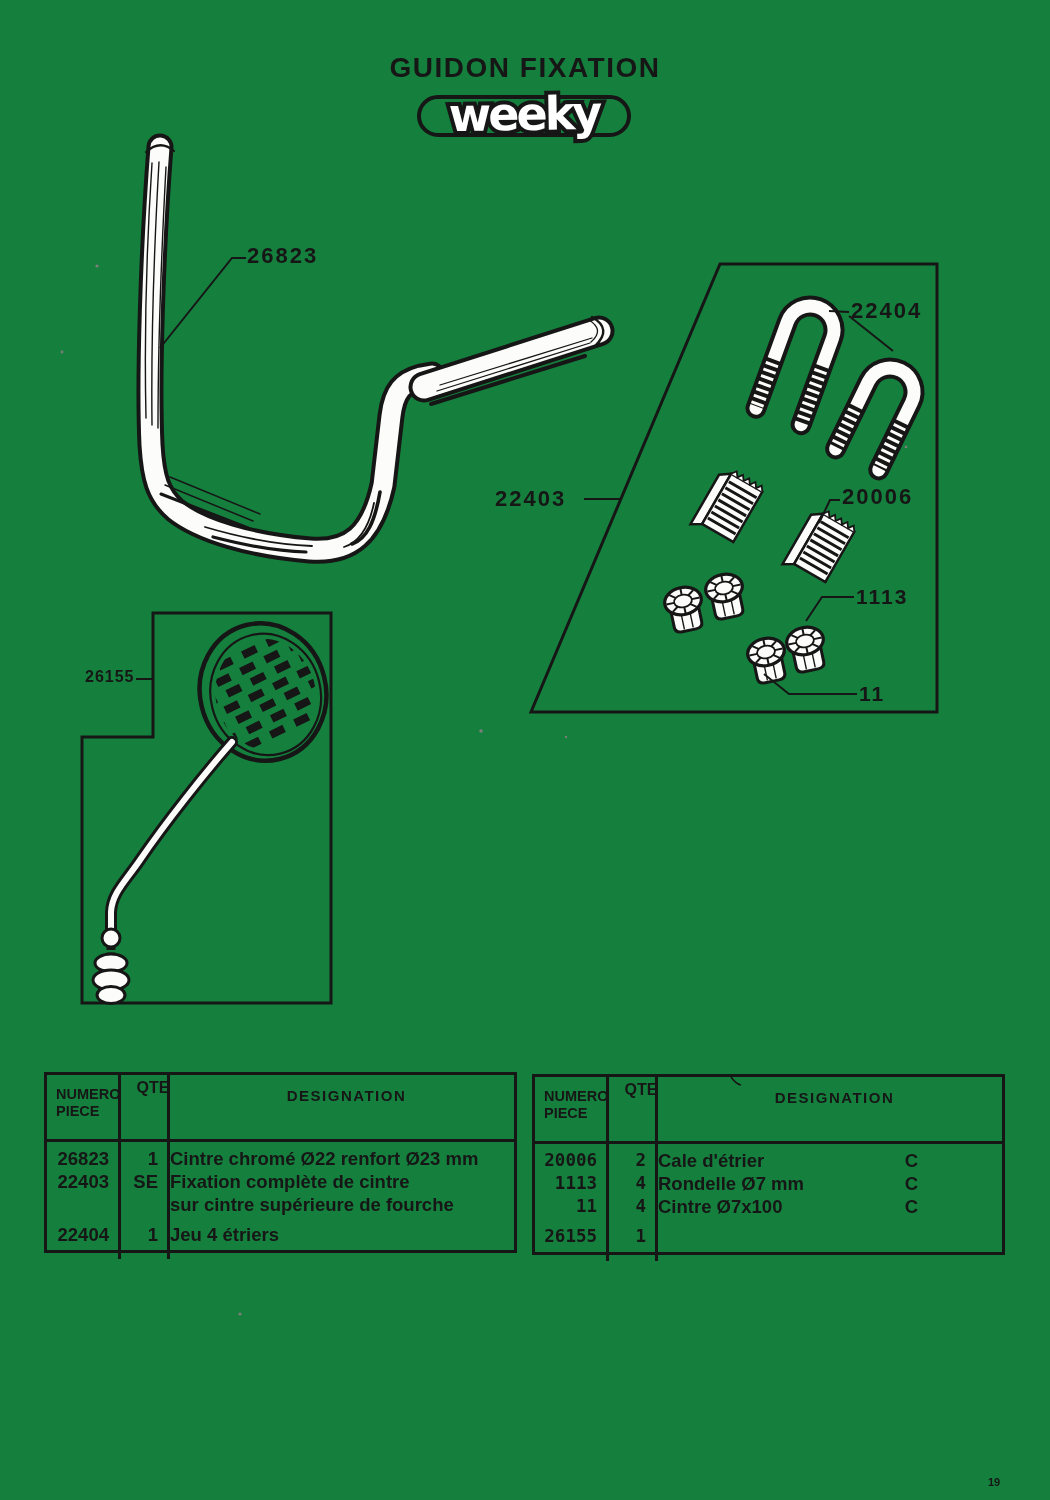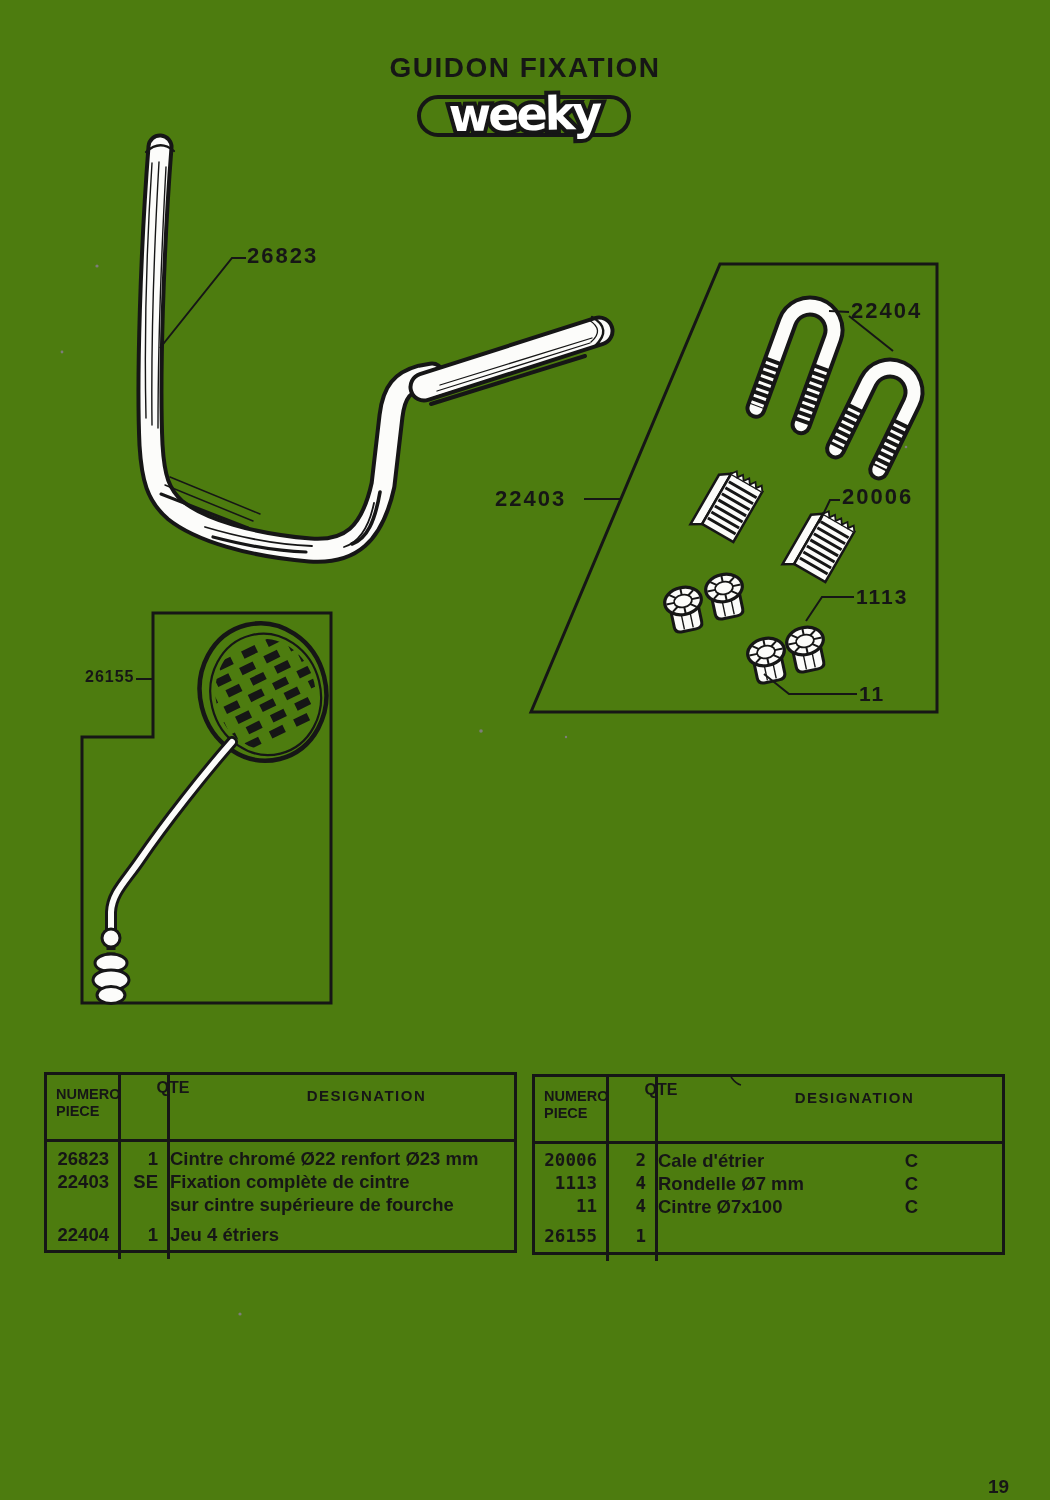--- a/index.html
+++ b/index.html
@@ -1,18 +1,18 @@
 <!DOCTYPE html>
 <html><head>
 <meta charset="utf-8">
 <style>
   html,body{margin:0;padding:0;background:#e8e8e6;}
   .page{
     position:relative;width:1050px;height:1500px;margin:0 auto;
-    background:#4d7c0f;color:#161616;overflow:hidden;
+    background:#15803d;color:#161616;overflow:hidden;
     font-family:"Liberation Sans", sans-serif;
   }
   .art{position:absolute;left:0;top:0;width:1050px;height:1500px;z-index:1;}
 
   .title{
     position:absolute;left:0;top:52px;width:1050px;margin:0;text-align:center;
     font-size:28px;font-weight:900;letter-spacing:1.5px;z-index:3;
   }
   .logo-capsule{
     position:absolute;left:417px;top:95px;width:214px;height:42px;
@@ -33,35 +33,35 @@
   }
   .part-label.small{font-size:16px;letter-spacing:1px;}
   .part-label.mid{font-size:21px;}
 
   .ptable{
     position:absolute;z-index:3;border:3px solid #161616;box-sizing:border-box;
     width:473px;height:181px;background:transparent;
   }
   .ptable .vline{position:absolute;top:-3px;bottom:-9px;width:3px;background:#161616;}
   .ptable .v1{left:71px;} .ptable .v2{left:120px;}
-  .thead{display:flex;height:64px;border-bottom:3px solid #161616;gap:20px;}
+  .thead{display:flex;height:64px;border-bottom:3px solid #161616;}
   .h-num{width:71px;padding:11px 0 0 9px;font-size:14.5px;font-weight:bold;line-height:17px;}
   .h-qte{width:52px;text-align:center;padding-top:4px;font-size:16px;font-weight:bold;}
   .h-des{flex:1;text-align:center;padding-top:12px;font-size:15px;font-weight:bold;letter-spacing:1.5px;}
   .tbody{padding-top:5px;}
   .trow{display:flex;line-height:23px;font-weight:bold;font-size:18.5px;}
   .trow.gap{margin-top:7px;}
   .c1{width:71px;text-align:right;padding-right:9px;box-sizing:border-box;}
   .c2{width:52px;text-align:right;padding-right:12px;box-sizing:border-box;}
   .c3{flex:1;position:relative;}
   .c3 .ref{position:absolute;right:84px;top:0;}
   .cont .c1,.cont .c2{visibility:hidden;}
   .mono{font-family:"DejaVu Sans Mono", monospace;font-size:17.5px;}
 
-  .page-number{position:absolute;left:988px;top:1476px;font-size:19px;font-weight:bold;z-index:3;}
+  .page-number{position:absolute;left:988px;top:1476px;font-size:11px;font-weight:bold;z-index:3;}
 </style>
 </head>
 <body>
 
 <div class="page">
 
   <svg class="art" viewBox="0 0 1050 1500">
     <defs>
       <clipPath id="mc">
           <ellipse cx="2" cy="3" rx="50" ry="56"></ellipse>

